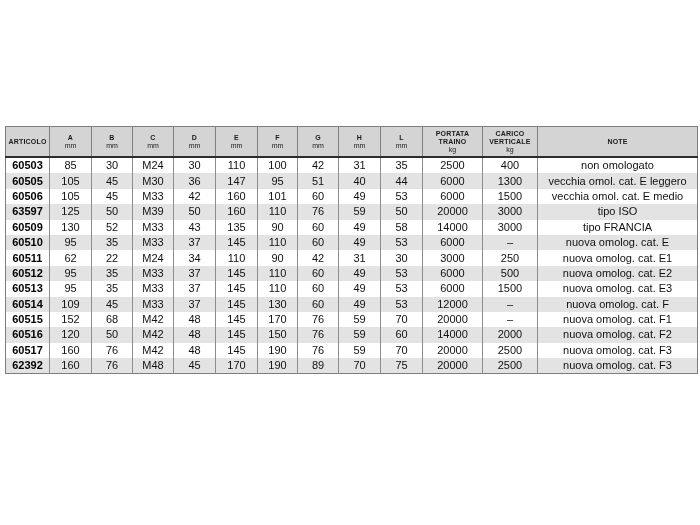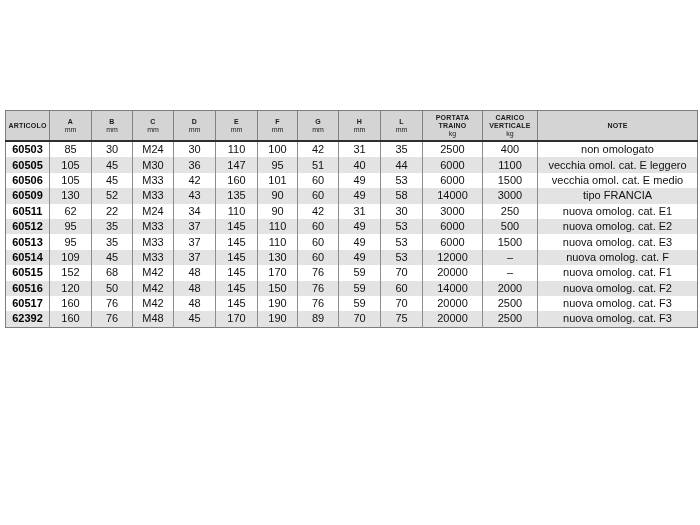--- a/index.html
+++ b/index.html
@@ -7,21 +7,21 @@
     padding: 0;
     background: #ffffff;
     width: 700px;
     height: 525px;
     font-family: "Liberation Sans", sans-serif;
     -webkit-font-smoothing: antialiased;
   }
   .table-wrap {
     position: absolute;
     left: 5px;
-    top: 110px;
+    top: 126px;
     width: 692px;
   }
   table {
     border-collapse: collapse;
     table-layout: fixed;
     width: 692px;
     border: 1px solid #7d7d7d;
   }
   col.c-art  { width: 44px; }
   col.c-dim  { width: 41px; }
@@ -172,52 +172,82 @@
           <td>105</td>
           <td>45</td>
           <td>M30</td>
           <td>36</td>
           <td>147</td>
           <td>95</td>
           <td>51</td>
           <td>40</td>
           <td>44</td>
           <td>6000</td>
-          <td>1100</td>
+          <td>1300</td>
           <td class="note">vecchia omol. cat. E leggero</td>
         </tr>
         <tr>
           <td class="article">60506</td>
           <td>105</td>
           <td>45</td>
           <td>M33</td>
           <td>42</td>
           <td>160</td>
           <td>101</td>
           <td>60</td>
           <td>49</td>
           <td>53</td>
           <td>6000</td>
           <td>1500</td>
           <td class="note">vecchia omol. cat. E medio</td>
+        </tr>
+        <tr>
+          <td class="article">63597</td>
+          <td>125</td>
+          <td>50</td>
+          <td>M39</td>
+          <td>50</td>
+          <td>160</td>
+          <td>110</td>
+          <td>76</td>
+          <td>59</td>
+          <td>50</td>
+          <td>20000</td>
+          <td>3000</td>
+          <td class="note">tipo ISO</td>
         </tr>
         <tr>
           <td class="article">60509</td>
           <td>130</td>
           <td>52</td>
           <td>M33</td>
           <td>43</td>
           <td>135</td>
           <td>90</td>
           <td>60</td>
           <td>49</td>
           <td>58</td>
           <td>14000</td>
           <td>3000</td>
           <td class="note">tipo FRANCIA</td>
+        </tr>
+        <tr>
+          <td class="article">60510</td>
+          <td>95</td>
+          <td>35</td>
+          <td>M33</td>
+          <td>37</td>
+          <td>145</td>
+          <td>110</td>
+          <td>60</td>
+          <td>49</td>
+          <td>53</td>
+          <td>6000</td>
+          <td>–</td>
+          <td class="note">nuova omolog. cat. E</td>
         </tr>
         <tr>
           <td class="article">60511</td>
           <td>62</td>
           <td>22</td>
           <td>M24</td>
           <td>34</td>
           <td>110</td>
           <td>90</td>
           <td>42</td>

